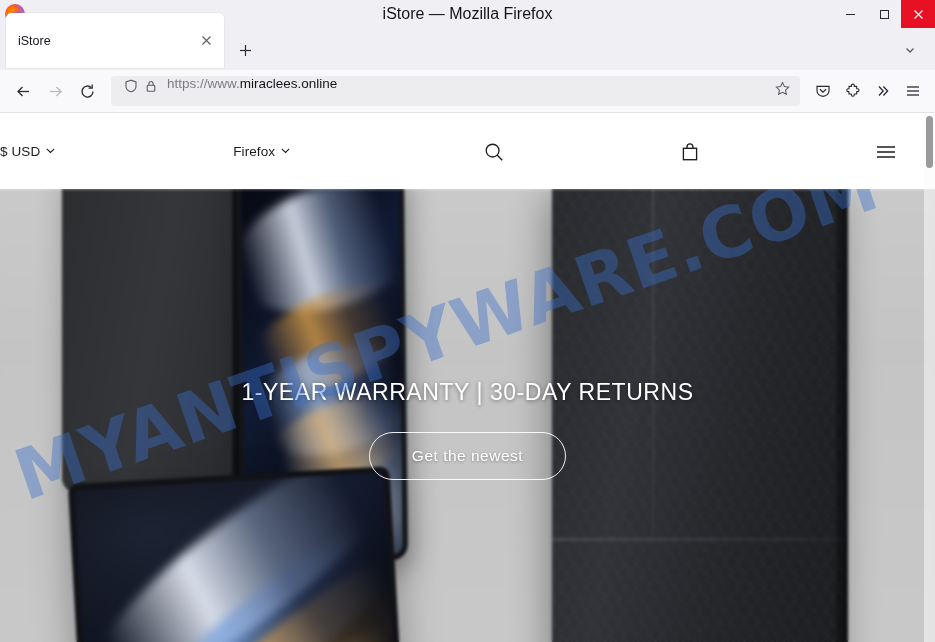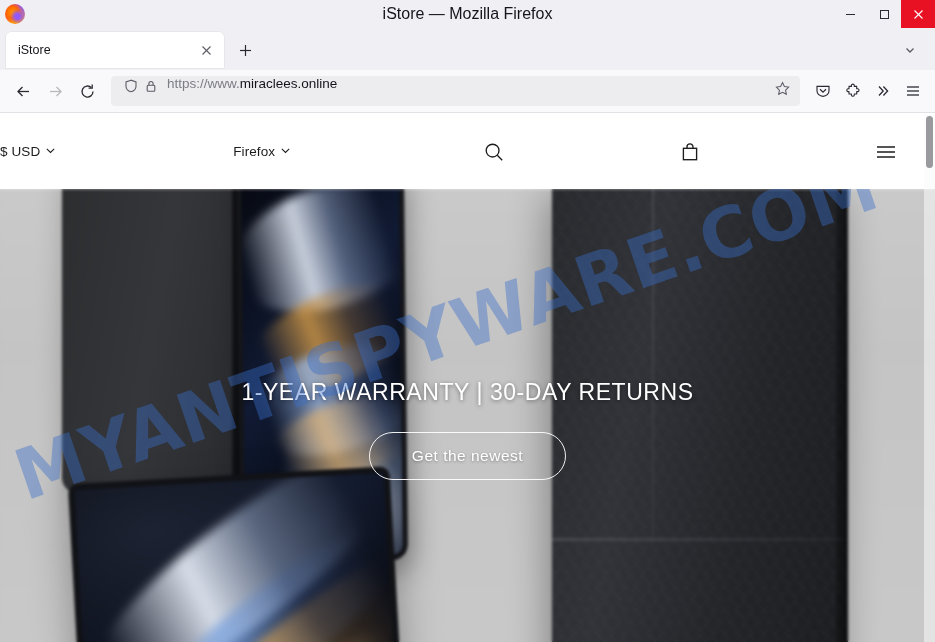--- a/index.html
+++ b/index.html
@@ -42,21 +42,21 @@
   }
   .win-btn.close { background: #e81123; color: #ffffff; }
   .win-btn svg { display: block; }
 
   .tabstrip {
     height: 42px; background: #f0f0f4;
     display: flex; align-items: flex-end; padding: 0 4px 0 4px;
     position: relative;
   }
   .tab {
-    width: 218px; height: 36px; margin-left: 2px; margin-bottom: 2px;
+    width: 218px; height: 55px; margin-left: 2px; margin-bottom: 2px;
     background: #ffffff; border-radius: 5px 5px 0 0;
     display: flex; align-items: center; padding: 0 8px 0 12px;
     box-shadow: 0 0 0 0.5px rgba(0,0,0,.07);
   }
   .tab-label {
     font-size: 12.5px; color: #15141a; flex: 1;
     white-space: nowrap; overflow: hidden; text-overflow: ellipsis;
   }
   .tab-close {
     width: 20px; height: 20px; display: flex; align-items: center; justify-content: center;

